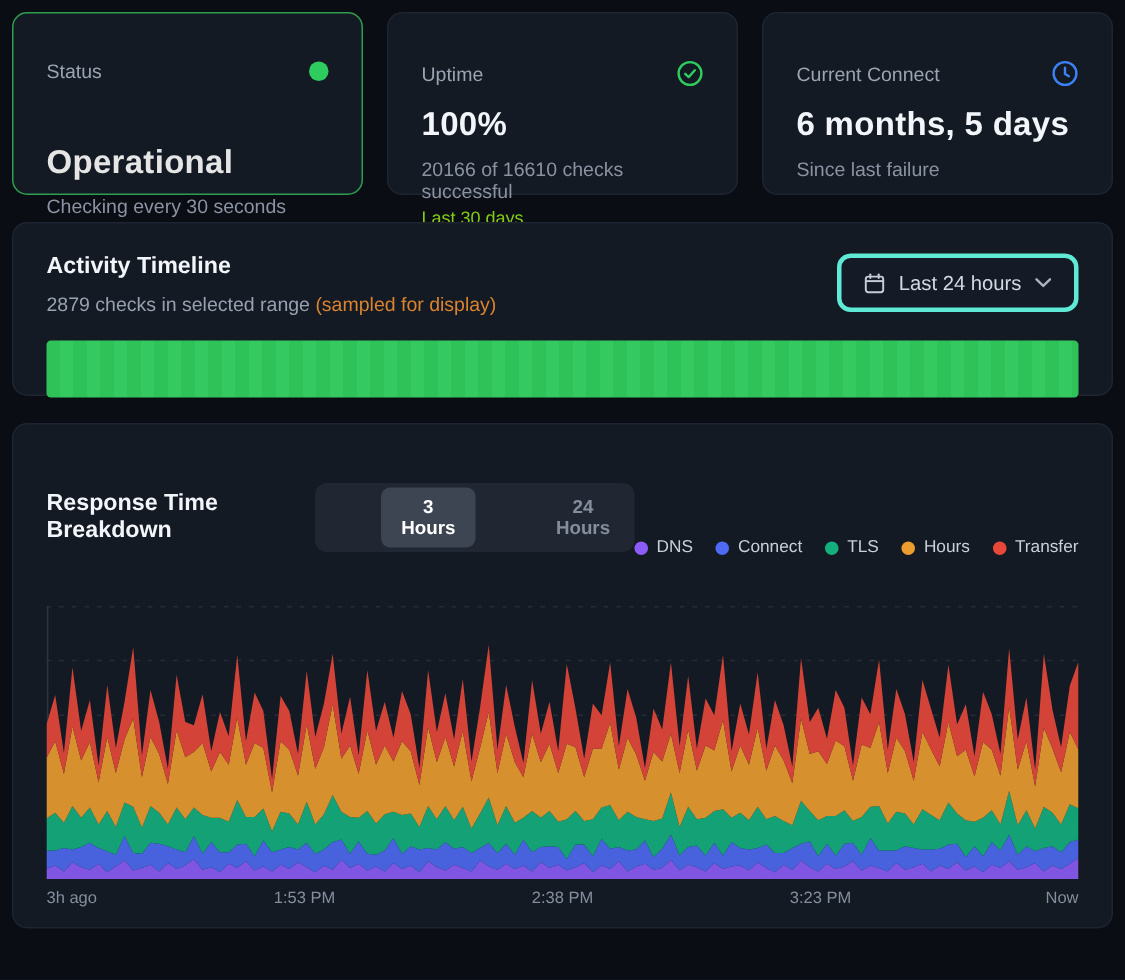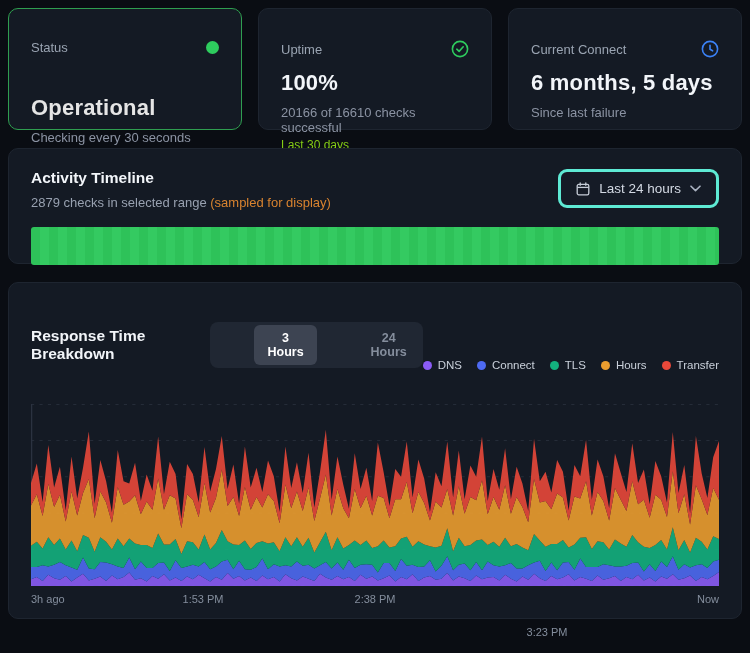--- a/index.html
+++ b/index.html
@@ -74,21 +74,21 @@
   .plot svg { display: block; width: 100%; height: 182px; }
   .gridline { stroke: #3a4352; stroke-opacity: .45; stroke-width: 1; stroke-dasharray: 3 5; }
   .axis-line { stroke: #2b3240; stroke-width: 1.2; }
   .x-axis { position: relative; height: 22px; margin-top: 7px; }
   .x-tick {
     position: absolute; font-size: 11px; color: #848e9d; white-space: nowrap;
   }
   .xt-0 { left: 0; }
   .xt-1 { left: 25%; transform: translateX(-50%); }
   .xt-2 { left: 50%; transform: translateX(-50%); }
-  .xt-3 { left: 75%; transform: translateX(-50%); margin-top: 33px; }
+  .xt-3 { left: 75%; transform: translateX(-50%); }
   .xt-4 { right: 0; }
 
   .icon-svg { display: block; }
 </style>
 </head>
 <body>
 
 <div class="page">
 
   <div class="top-row">

